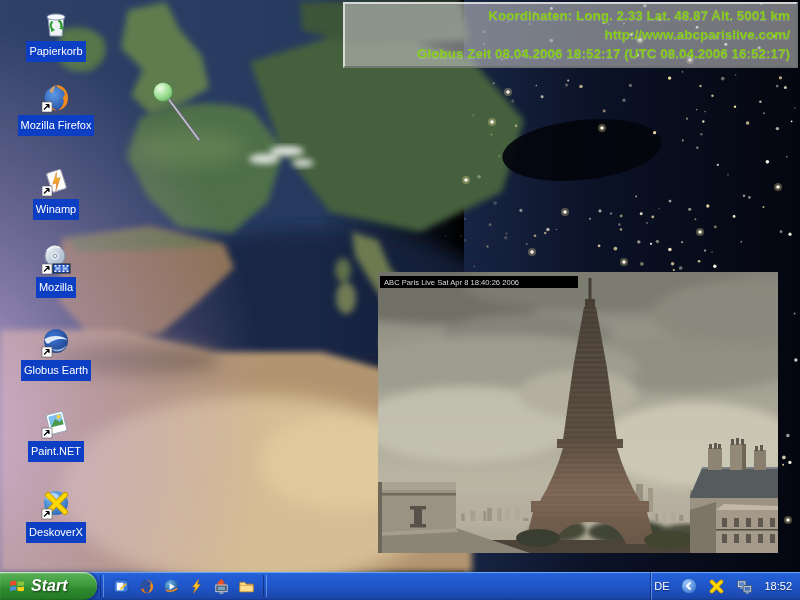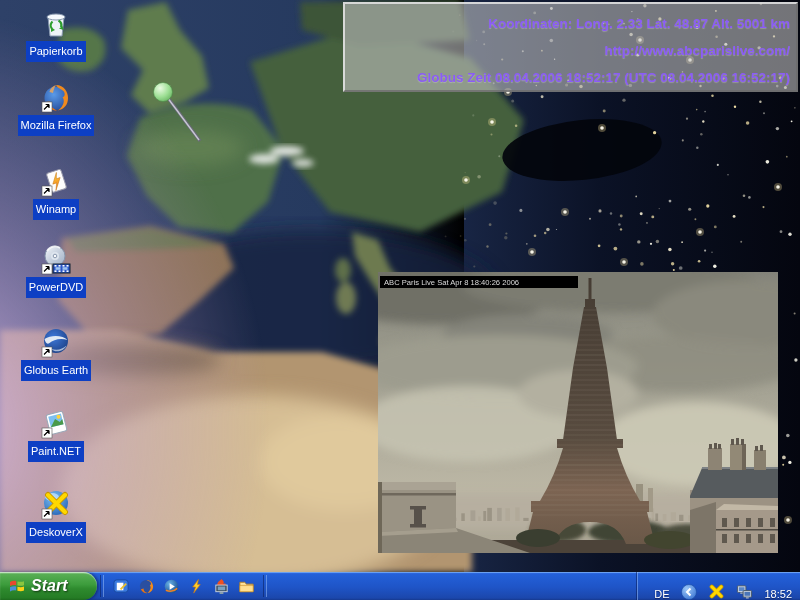--- a/index.html
+++ b/index.html
@@ -9,37 +9,37 @@
   #wallpaper{position:absolute;left:0;top:0;}
   
   .dicon{position:absolute;left:16px;width:80px;display:flex;flex-direction:column;align-items:center;cursor:default;}
   .dicon .glyph{width:32px;height:32px;position:relative;}
   .dicon .lbl{margin-top:2px;font-size:11px;color:#fff;background:#0d3fc4;padding:4px 3px;white-space:nowrap;line-height:13px;}
   
   #info-box{position:absolute;top:2px;left:343px;right:2px;background:rgba(196,196,196,0.58);
     border-top:2px solid rgba(230,230,230,.85);border-left:2px solid rgba(230,230,230,.85);
     border-right:2px solid rgba(110,110,110,.8);border-bottom:2px solid rgba(110,110,110,.8);
     padding:2px 6px 3px 4px;text-align:right;}
-  #info-box div{font-size:13.5px;font-weight:bold;color:#8b5cf6;line-height:19px;white-space:nowrap;
-    text-shadow:0 1px 1px rgba(255,255,255,.25);margin-top:8px;}
+  #info-box div{font-size:13.5px;font-weight:bold;color:#84cc16;line-height:19px;white-space:nowrap;
+    text-shadow:0 1px 1px rgba(255,255,255,.25);}
   
   #webcam{position:absolute;left:378px;top:272px;width:336px;height:281px;}
   
   #taskbar{position:absolute;left:0;bottom:0;width:800px;height:28px;display:flex;align-items:center;
     background:linear-gradient(#4a86e8 0%,#2e68e0 4%,#2360d8 9%,#1f55c8 52%,#1b47ac 93%,#16398f 100%);
     box-shadow:inset 0 1px 0 #6aa0f0;}
   #start-btn{height:28px;width:97px;display:flex;align-items:center;gap:5px;padding-left:8px;
     background:linear-gradient(#9ed49a 0%,#57ae54 8%,#3c9c3c 45%,#2e8a2e 60%,#257c25 92%,#1d6a1d 100%);
     border-radius:0 14px 14px 0;box-shadow:inset 0 1px 1px rgba(255,255,255,.5), 2px 0 3px rgba(0,0,40,.4);cursor:pointer;}
   #start-btn span{color:#fff;font-size:16px;font-weight:bold;font-style:italic;text-shadow:1px 1px 2px rgba(0,0,0,.6);padding-right:10px;}
   .tb-sep{width:4px;height:22px;margin:0 3px;border-left:1px solid rgba(10,30,90,.55);border-right:1px solid rgba(160,195,250,.5);}
   #quick-launch{display:flex;align-items:center;gap:5px;padding:0 4px;}
   .ql{width:20px;height:20px;display:flex;align-items:center;justify-content:center;cursor:pointer;border-radius:2px;}
   #tb-spacer{flex:1;}
-  #tray{height:28px;display:flex;align-items:flex-end;gap:11px;padding:0 8px 0 16px;
+  #tray{height:28px;display:flex;align-items:center;gap:11px;padding:0 8px 0 2px;
     border-left:1px solid rgba(160,195,250,.5);box-shadow:-1px 0 0 rgba(10,30,90,.55);}
   #tray .txt{color:#fff;font-size:11px;text-shadow:0 1px 1px rgba(0,0,30,.5);}
   .tray-ic{width:17px;height:17px;display:flex;align-items:center;justify-content:center;cursor:pointer;}
 </style>
 </head>
 <body>
 
 <div id="screen">
   <div id="desktop">
 
@@ -458,21 +458,21 @@
         <rect x="14.5" y="27.4" width="2" height="1.6"></rect>
             <rect x="18.5" y="27.4" width="2" height="1.6"></rect>
             <rect x="22.5" y="27.4" width="2" height="1.6"></rect>
             <rect x="26.5" y="27.4" width="2" height="1.6"></rect>
           </g>
         <rect x="15.5" y="24.2" width="5" height="2.6" fill="#9fc4f0"></rect>
           <rect x="22.5" y="24.2" width="5" height="2.6" fill="#9fc4f0"></rect>
         <rect x="2" y="21" width="10" height="10" fill="#fff" stroke="#555" stroke-width=".6"></rect>
         <path d="M4 28.5 L9 23.5 M9 23.5 h-3.4 M9 23.5 v3.4" stroke="#000" stroke-width="1.2" fill="none"></path>
       </svg>
-      <span class="lbl">PowerDVD</span>
+      <span class="lbl">Mozilla</span>
     </div>
 
     <div class="dicon" style="top:326px">
       <svg class="glyph" viewBox="0 0 32 32">
         <defs>
             <radialGradient id="ge" cx=".4" cy=".35" r=".95">
               <stop offset="0" stop-color="#3e78d8"></stop>
               <stop offset="1" stop-color="#12306e"></stop>
             </radialGradient>
           </defs>

